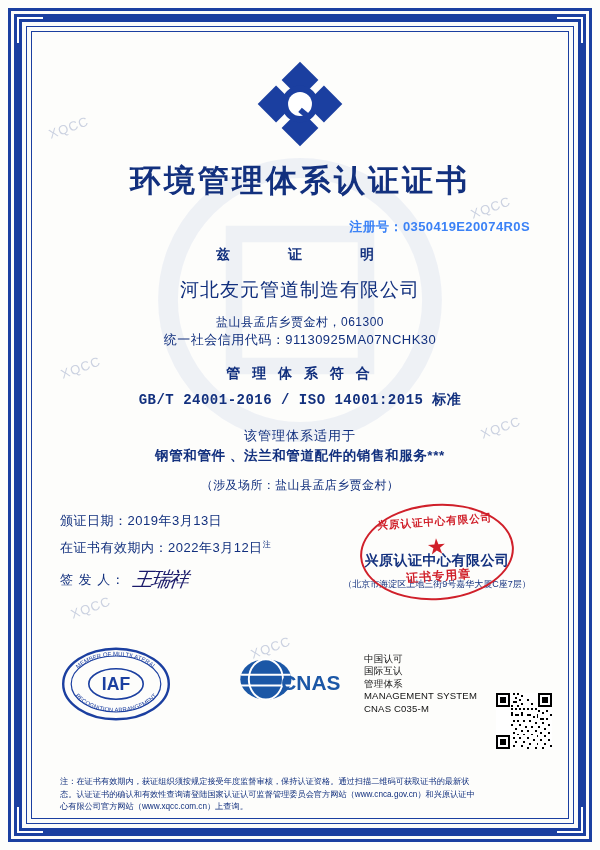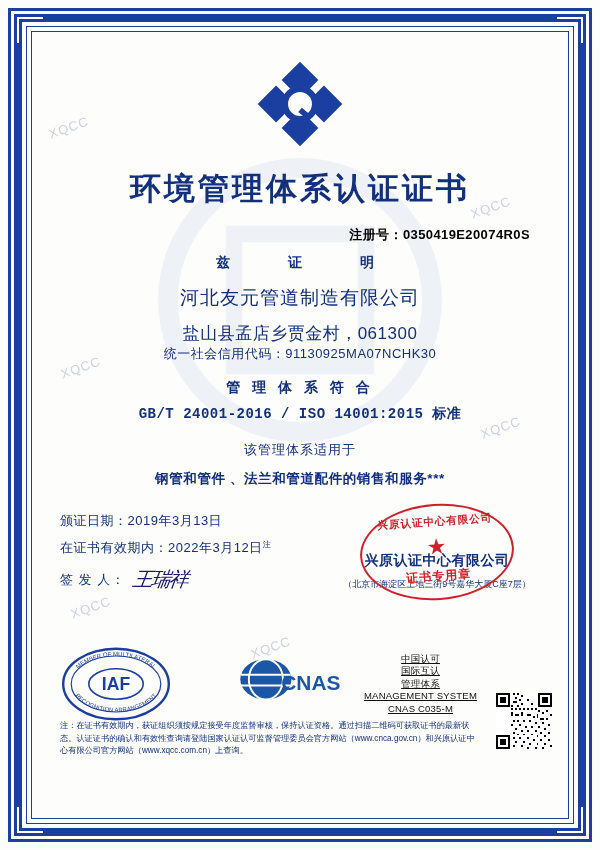--- a/index.html
+++ b/index.html
@@ -70,52 +70,52 @@
     position:absolute;inset:36px;
     box-sizing:border-box;
     padding:22px 34px 10px 34px;
     text-align:center;
   }
   .logo{
     margin:0 auto;
     width:92px;height:92px;
   }
   .title{
-    margin-top:14px;
+    margin-top:6px;
     font-size:31px;
     font-weight:bold;
     letter-spacing:3px;
     color:#12307e;
     font-family:"DejaVu Sans","Liberation Sans",sans-serif;
   }
   .reg-no{
     margin-top:16px;
     text-align:right;
     font-size:13px;
     font-weight:bold;
-    color:#000000;
+    color:#3b82f6;
     letter-spacing:.4px;
   }
   .hereby{
     margin-top:10px;
     font-size:14px;
     font-weight:bold;
     letter-spacing:10px;
     color:#12307e;
   }
   .company{
     margin-top:13px;
     font-size:19px;
     font-weight:normal;
     letter-spacing:1px;
     color:#12307e;
   }
   .addr{
     margin-top:11px;
-    font-size:17px;
+    font-size:12px;
     color:#12307e;
     letter-spacing:.5px;
   }
   .credit{
     margin-top:0;
     font-size:13px;
     color:#12307e;
     letter-spacing:.5px;
   }
   .sys-head{
@@ -134,21 +134,21 @@
     font-family:"Liberation Mono","DejaVu Sans Mono",monospace;
   }
   .scope-head{
     margin-top:18px;
     font-size:13px;
     font-weight:normal;
     color:#12307e;
     letter-spacing:1px;
   }
   .scope-body{
-    margin-top:11px;
+    margin-top:2px;
     font-size:13.5px;
     font-weight:bold;
     color:#12307e;
     letter-spacing:.6px;
   }
   .scope-site{
     margin-top:12px;
     font-size:12px;
     color:#12307e;
     letter-spacing:.4px;
@@ -237,36 +237,35 @@
     display:flex;
     align-items:center;
   }
   .iaf{width:112px;height:78px;}
   .cnas-wrap{
     display:flex;align-items:center;margin-left:62px;
   }
   .cnas{width:118px;height:62px;}
   .cnas-text{
     margin-left:12px;
-    text-align:center;
+    text-align:left;
     font-size:9.5px;
     line-height:12.5px;
     color:#111;
     letter-spacing:.2px;
-    text-decoration:underline;
   }
   .qr{
     position:absolute;right:0;top:48px;
     width:56px;height:56px;
   }
 
   
   .note{
     position:absolute;
-    left:60px;right:118px;top:720px;
+    left:60px;right:118px;top:776px;
     text-align:left;
     font-size:8.2px;
     line-height:12.5px;
     color:#12307e;
     letter-spacing:0px;
   }
 </style>
 </head>
 <body>
 
@@ -316,20 +315,21 @@
     <div class="addr">盐山县孟店乡贾金村，061300</div>
     <div class="credit">
       <span>统一社会信用代码：</span><span>91130925MA07NCHK30</span>
     </div>
 
     <div class="sys-head">管 理 体 系 符 合</div>
     <div class="standard">GB/T 24001-2016 / ISO 14001:2015 标准</div>
 
     <div class="scope-head">该管理体系适用于</div>
     <div class="scope-body">钢管和管件 、法兰和管道配件的销售和服务***</div>
+    <div class="scope-site">（涉及场所：盐山县孟店乡贾金村）</div>
   </div>
 
   <div class="lower">
     <div class="dates">
       <div class="row">
         <span>颁证日期：</span><span>2019年3月13日</span>
       </div>
       <div class="row">
         <span>在证书有效期内：</span><span>2022年3月12日</span><span class="sup">注</span>
       </div>

